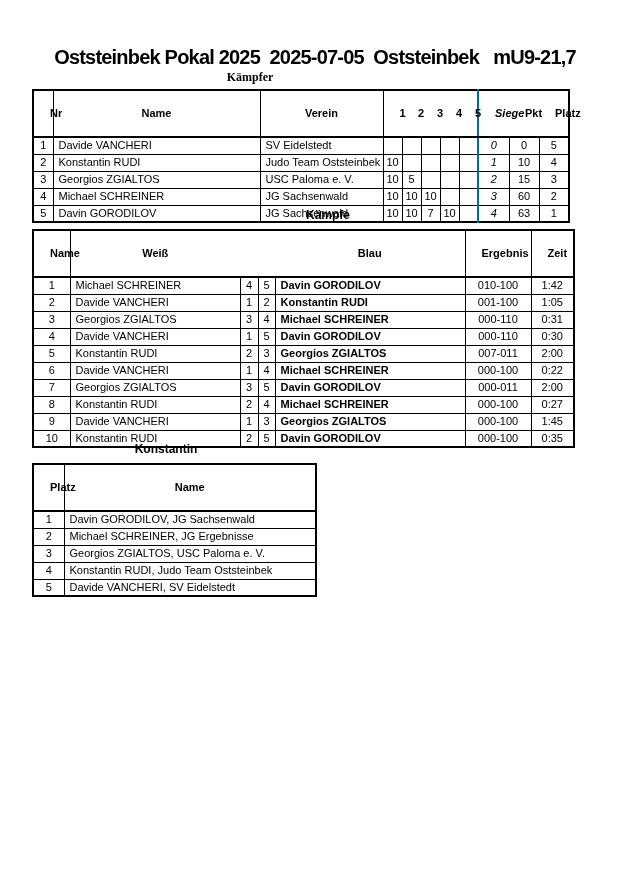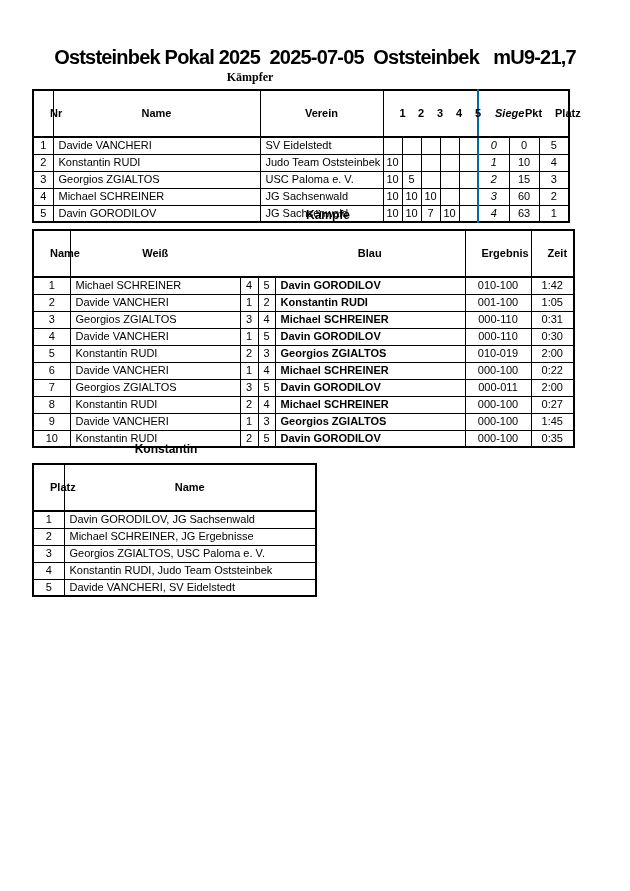--- a/index.html
+++ b/index.html
@@ -209,21 +209,21 @@
     <td class="name bold">Davin GORODILOV</td>
     <td>000-110</td>
     <td>0:30</td>
   </tr>
   <tr>
     <td>5</td>
     <td class="name">Konstantin RUDI</td>
     <td>2</td>
     <td>3</td>
     <td class="name bold">Georgios ZGIALTOS</td>
-    <td>010-019</td>
+    <td>007-011</td>
     <td>2:00</td>
   </tr>
   <tr>
     <td>6</td>
     <td class="name">Davide VANCHERI</td>
     <td>1</td>
     <td>4</td>
     <td class="name bold">Michael SCHREINER</td>
     <td>000-100</td>
     <td>0:22</td>

